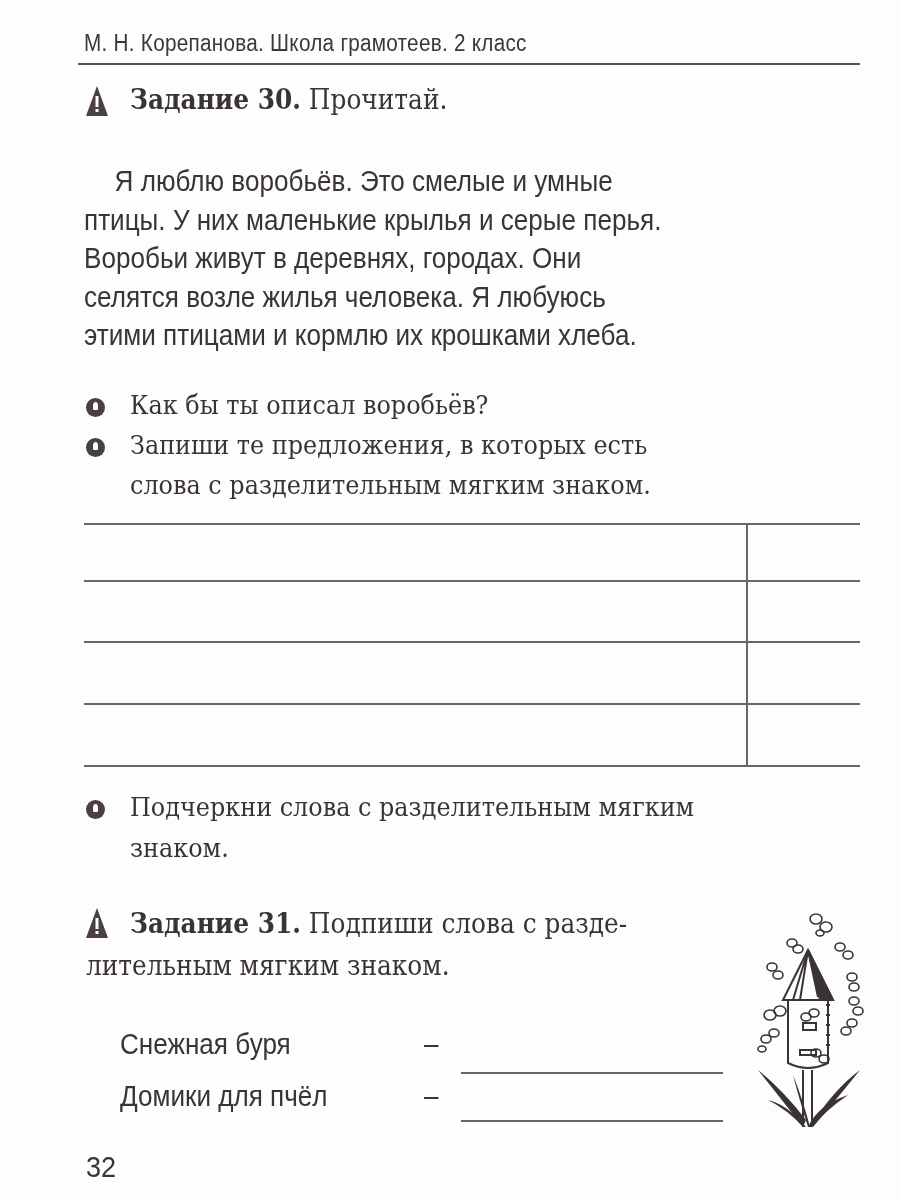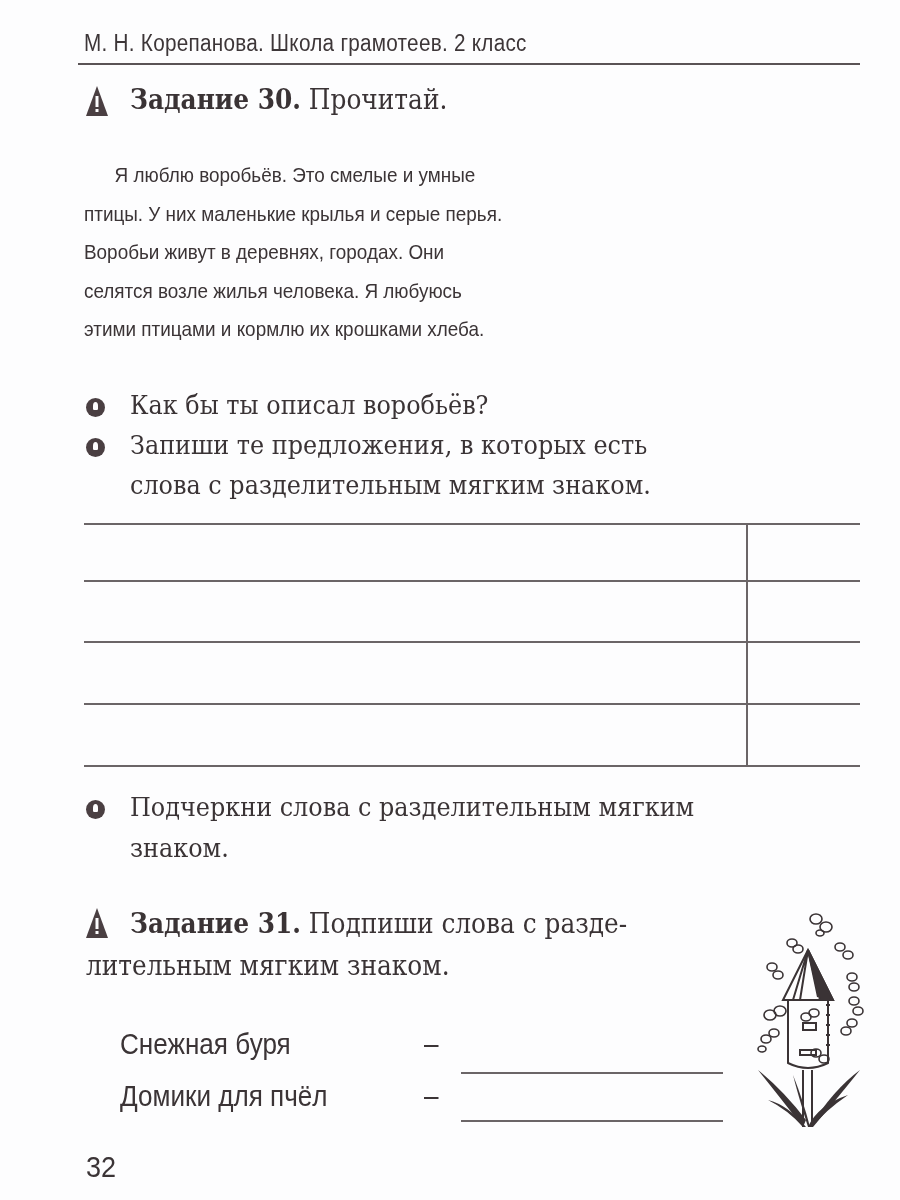--- a/index.html
+++ b/index.html
@@ -5,21 +5,21 @@
   html, body { margin:0; padding:0; }
   body { width:900px; height:1200px; background:#fdfdfe; position:relative; overflow:hidden; color:#3a3335; }
   .abs { position:absolute; }
   .header { left:84px; top:30px; font-family:"Liberation Sans", sans-serif; font-size:23px; color:#3d3638; transform:scaleX(0.9); transform-origin:left top; letter-spacing:0.3px; }
   .header-rule { left:78px; top:63px; width:782px; height:2px; background:#5a5355; }
   .serif { font-family:"DejaVu Serif", serif; }
   .sans { font-family:"Liberation Sans", sans-serif; }
   .task-title { font-size:27px; color:#3a3335; transform:scaleX(0.92); transform-origin:left top; white-space:nowrap; }
   .task-title b { font-weight:bold; }
   .warn-icon { width:22px; height:30px; }
-  .reading { left:84px; top:156px; width:800px; font-size:21px; line-height:38.5px; color:#3b3436; }
+  .reading { left:84px; top:162px; width:800px; font-size:29px; line-height:38.5px; color:#3b3436; }
   .reading .line { white-space:nowrap; transform:scaleX(0.9); transform-origin:left top; height:38.5px; }
   .bullet { width:19px; height:19px; border-radius:50%; background:#4a3f42; position:absolute; }
   .bullet::after { content:""; position:absolute; left:7px; top:4px; width:5px; height:8px; background:#fdfdfe; border-radius:50% 50% 20% 20%; }
   .q { font-size:26px; color:#3a3335; white-space:nowrap; transform:scaleX(0.92); transform-origin:left top; }
   .hline { height:1.5px; background:#6b6567; }
   .vline { width:1.5px; background:#6b6567; }
   .label { font-size:29px; color:#3b3436; white-space:nowrap; transform:scaleX(0.9); transform-origin:left top; }
   .page-num { left:86px; top:1150px; font-size:30px; color:#3b3436; transform:scaleX(0.9); transform-origin:left top; }
 </style>
 </head>

